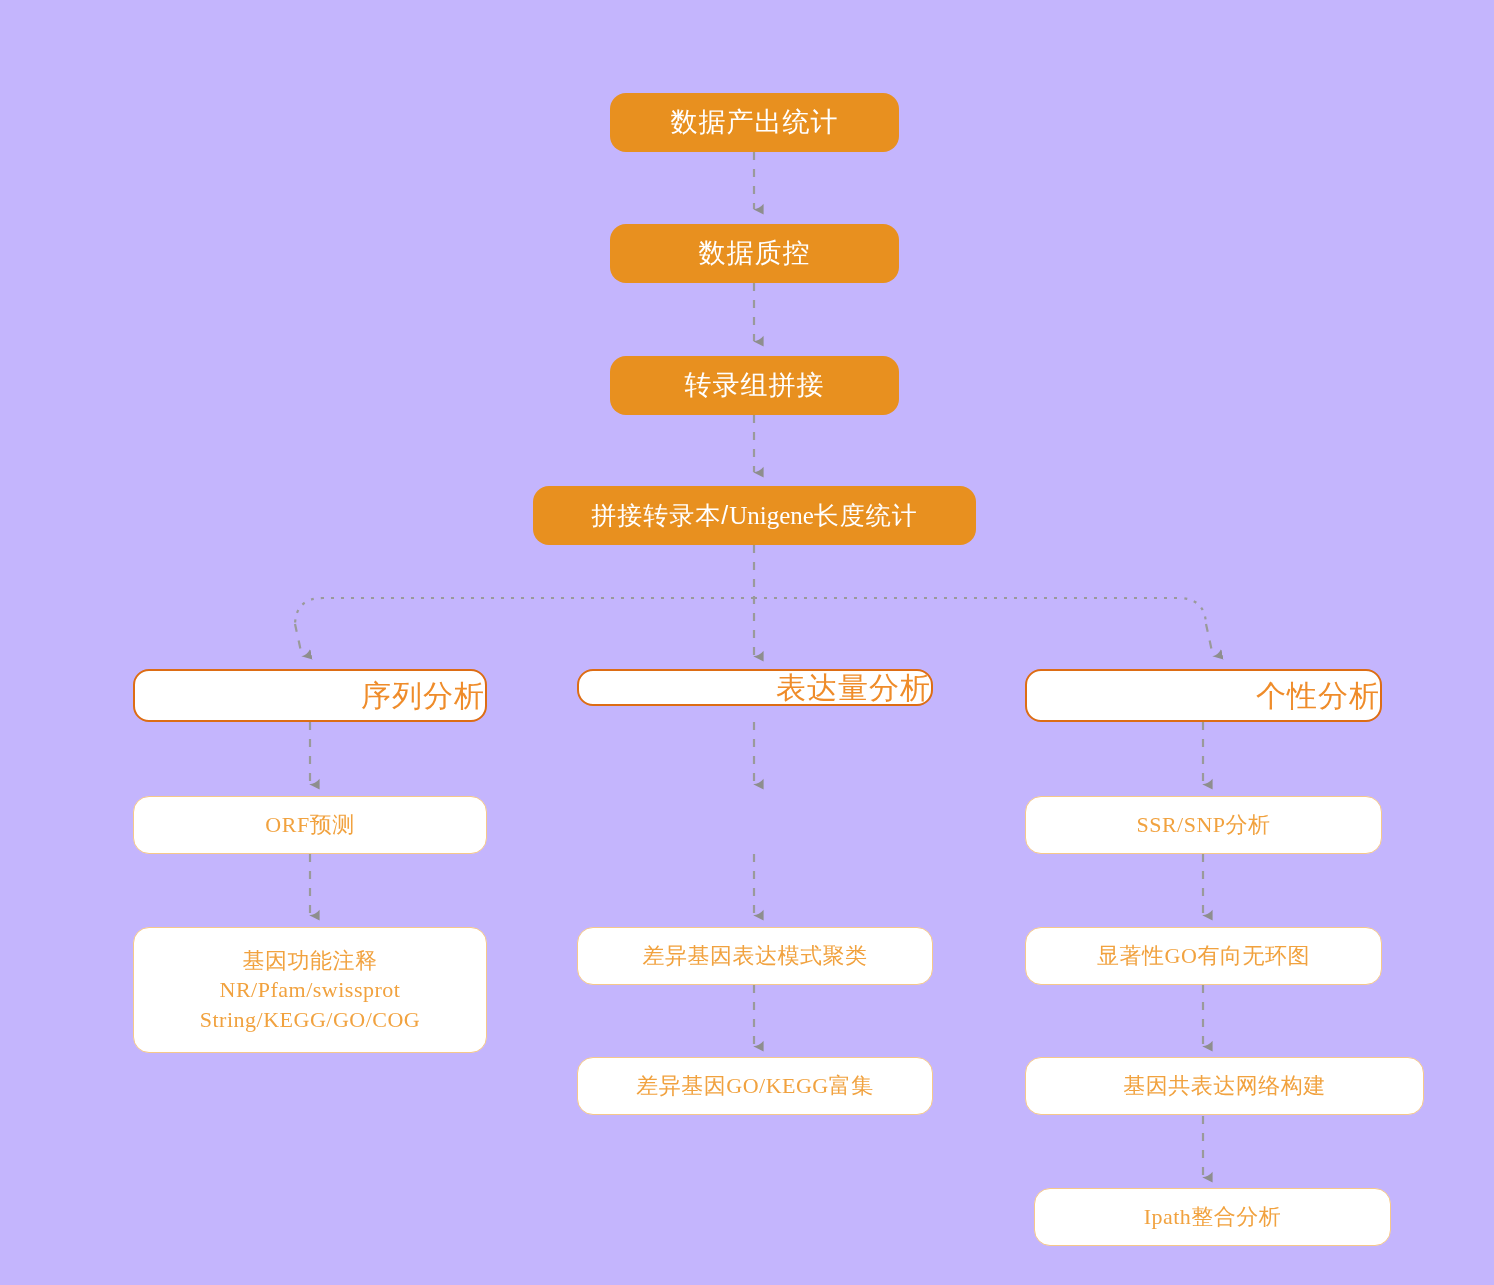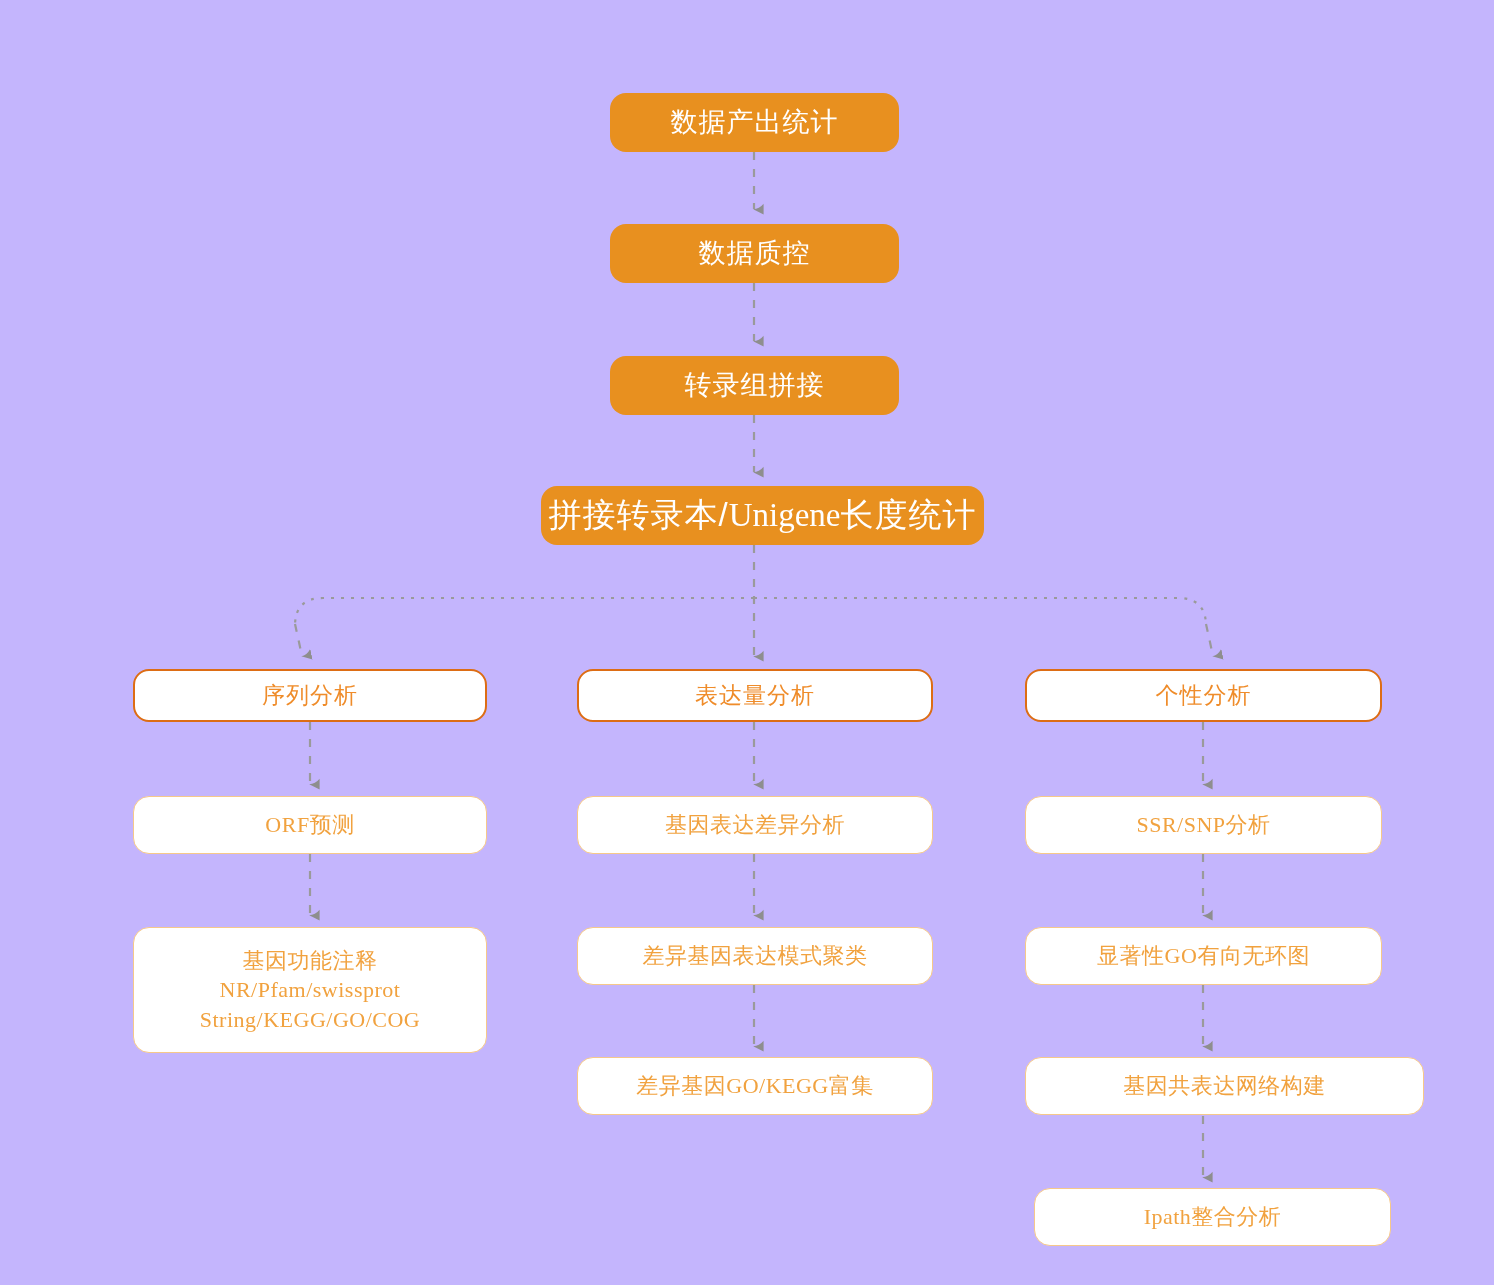--- a/index.html
+++ b/index.html
@@ -44,23 +44,24 @@
     background: #e8901f;
     color: #ffffff;
     font-size: 27px;
     letter-spacing: 1px;
     border: none;
   }
   
   .node.header {
     background: #ffffff;
     color: #ef8c2a;
-    font-size: 23px;
+    font-size: 30px;
     border: 2.5px solid #dd6d14;
     letter-spacing: 1px;
+    text-align: right;
   }
   
   .node.leaf {
     background: #ffffff;
     color: #f1a23f;
     font-size: 22px;
     border: 1.6px solid #f6c88a;
     letter-spacing: 0.5px;
   }
   .node .lines {
@@ -123,21 +124,21 @@
   </div>
 
   <div class="node solid" style="left:610px; top:224px; width:289px; height:59px;">
     <span class="lines">数据质控</span>
   </div>
 
   <div class="node solid" style="left:610px; top:356px; width:289px; height:59px;">
     <span class="lines">转录组拼接</span>
   </div>
 
-  <div class="node solid" style="left:533px; top:486px; width:443px; height:59px; font-size:33px;margin-left:8px;">
+  <div class="node solid" style="left:533px; top:486px; width:443px; height:59px; font-size:25px;">
     <span class="lines">
         <span class="ln"><span>拼接转录本/</span><span class="serif">Unigene</span><span>长度统计</span></span>
       </span>
   </div>
 
   <div class="node header" style="left:133px; top:669px; width:354px; height:53px;">
     <span class="lines">序列分析</span>
   </div>
 
   <div class="node leaf" style="left:133px; top:796px; width:354px; height:58px;">
@@ -147,27 +148,24 @@
   </div>
 
   <div class="node leaf" style="left:133px; top:927px; width:354px; height:126px;">
     <span class="lines">
       <span class="ln">基因功能注释</span>
       <span class="ln serif">NR/Pfam/swissprot</span>
       <span class="ln serif">String/KEGG/GO/COG</span>
     </span>
   </div>
 
-  <div class="node header" style="left:577px; top:669px; width:356px; height:53px;">
+  <div class="node header" style="left:577px; top:669px; width:356px; height:37px;">
     <span class="lines">表达量分析</span>
   </div>
 
-  <div class="node leaf" style="left:577px; top:796px; width:356px; height:58px;">
-    <span class="lines">基因表达差异分析</span>
-  </div>
 
   <div class="node leaf" style="left:577px; top:927px; width:356px; height:58px;">
     <span class="lines">差异基因表达模式聚类</span>
   </div>
 
   <div class="node leaf" style="left:577px; top:1057px; width:356px; height:58px;">
     <span class="lines">
         <span class="ln"><span>差异基因</span><span class="serif">GO/KEGG</span><span>富集</span></span>
       </span>
   </div>

